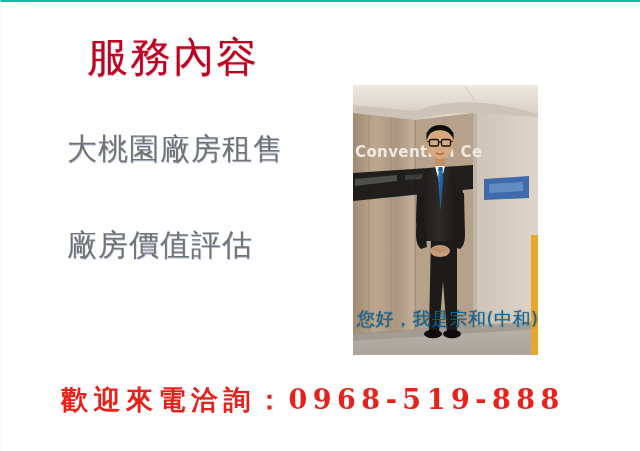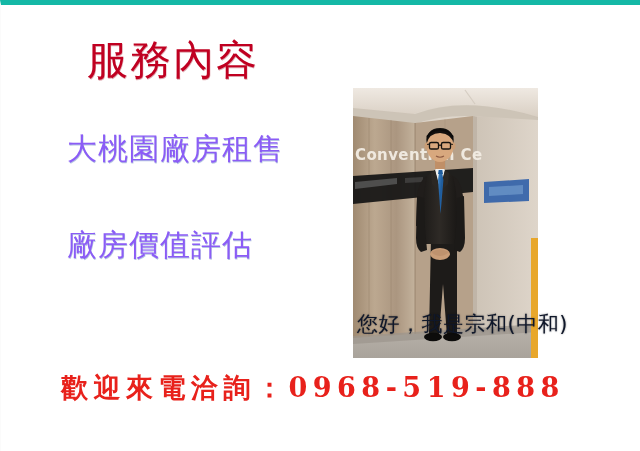--- a/index.html
+++ b/index.html
@@ -10,21 +10,21 @@
   body {
     font-family: "Liberation Sans", "DejaVu Sans", sans-serif;
   }
   #slide {
     position: relative;
     width: 640px;
     height: 451px;
     background: #ffffff;
     overflow: hidden;
     box-sizing: border-box;
-    border-top: 5px solid #14b8a6;
+    border-top: 2px solid #14b8a6;
     border-left: 1px solid #fbfbfb;
   }
 
   
   .title {
     position: absolute;
     left: 86px;
     top: 33px;
     font-size: 41px;
     line-height: 1.1;
@@ -35,34 +35,34 @@
     font-family: "DejaVu Serif", "Liberation Serif", serif;
     text-shadow: 0.5px 0.5px 0 rgba(160,0,25,0.35);
   }
 
   .service-item {
     position: absolute;
     left: 66px;
     font-size: 30px;
     line-height: 1.1;
     font-weight: 400;
-    color: #8b5cf6;
+    color: #737373;
     letter-spacing: 1px;
     white-space: nowrap;
-    font-family: Liberation Mono, monospace;
+    font-family: Liberation Serif, serif;
     text-shadow: 0.6px 0.6px 0.6px rgba(120,150,200,0.55);
   }
   .service-item.i0 { top: 130px; }
   .service-item.i1 { top: 226px; }
   .service-item.i2 { top: 295px; }
 
   .phone-line {
     position: absolute;
     left: 60px;
-    top: 365px;
+    top: 380px;
     font-size: 27px;
     font-weight: bold;
     color: #e8211b;
     letter-spacing: 5.5px;
     white-space: nowrap;
     font-family: "DejaVu Serif", "Liberation Serif", serif;
   }
 
   
   .photo {
@@ -73,22 +73,22 @@
     height: 270px;
     overflow: hidden;
     background: #c9bba9;
   }
   .photo-svg { display: block; width: 100%; height: 100%; }
 
   .photo-caption {
     position: absolute;
     left: 356px;
     top: 305px;
-    font-size: 21px;
-    color: #0f172a;
+    font-size: 18px;
+    color: #0369a1;
     white-space: nowrap;
     letter-spacing: 0.5px;
     font-family: "DejaVu Sans", "Liberation Sans", sans-serif;
     text-shadow: 0 0 2px rgba(0,0,0,0.45);
     z-index: 5;
   }
 </style>
 </head>
 <body>
 

